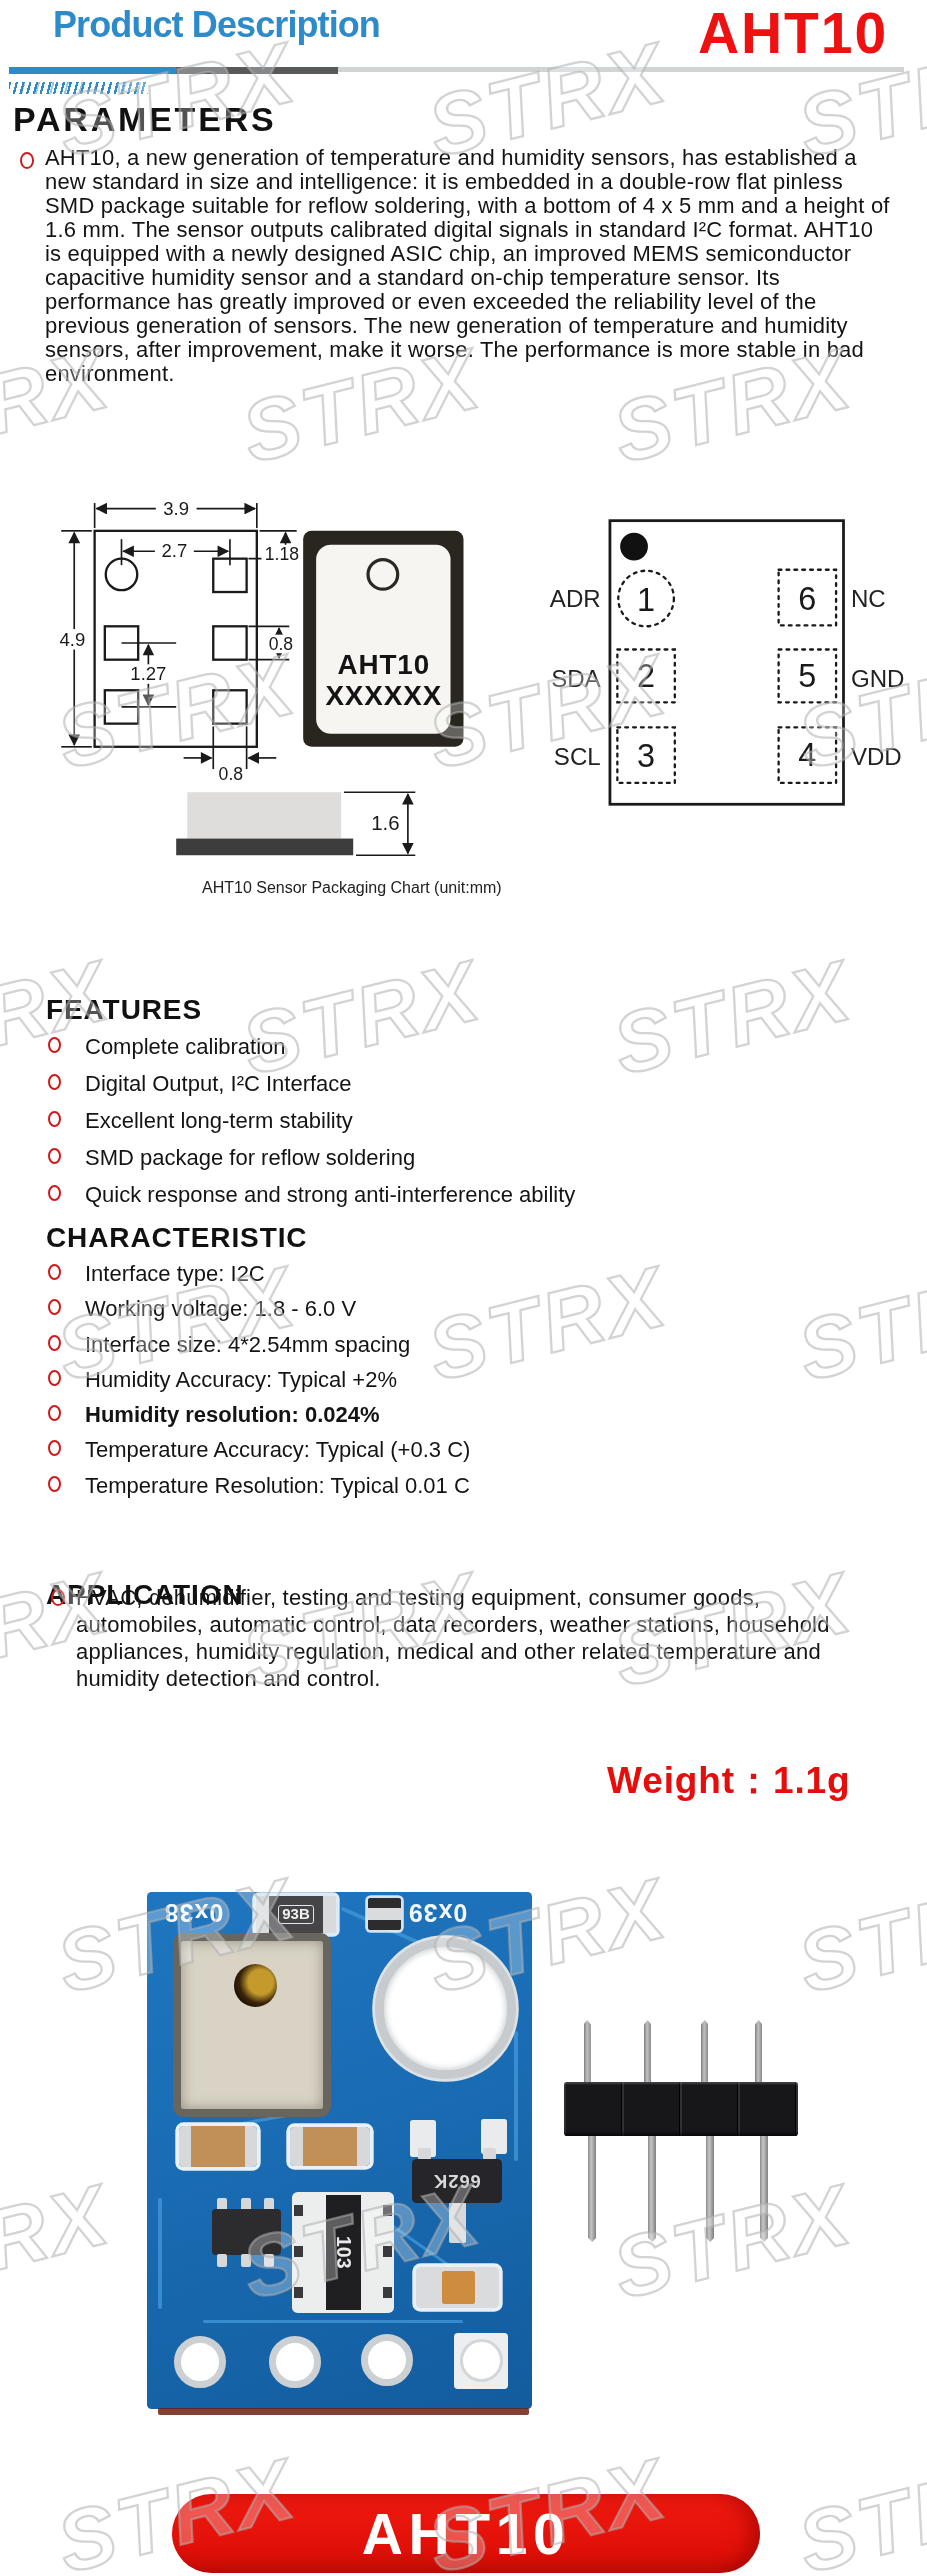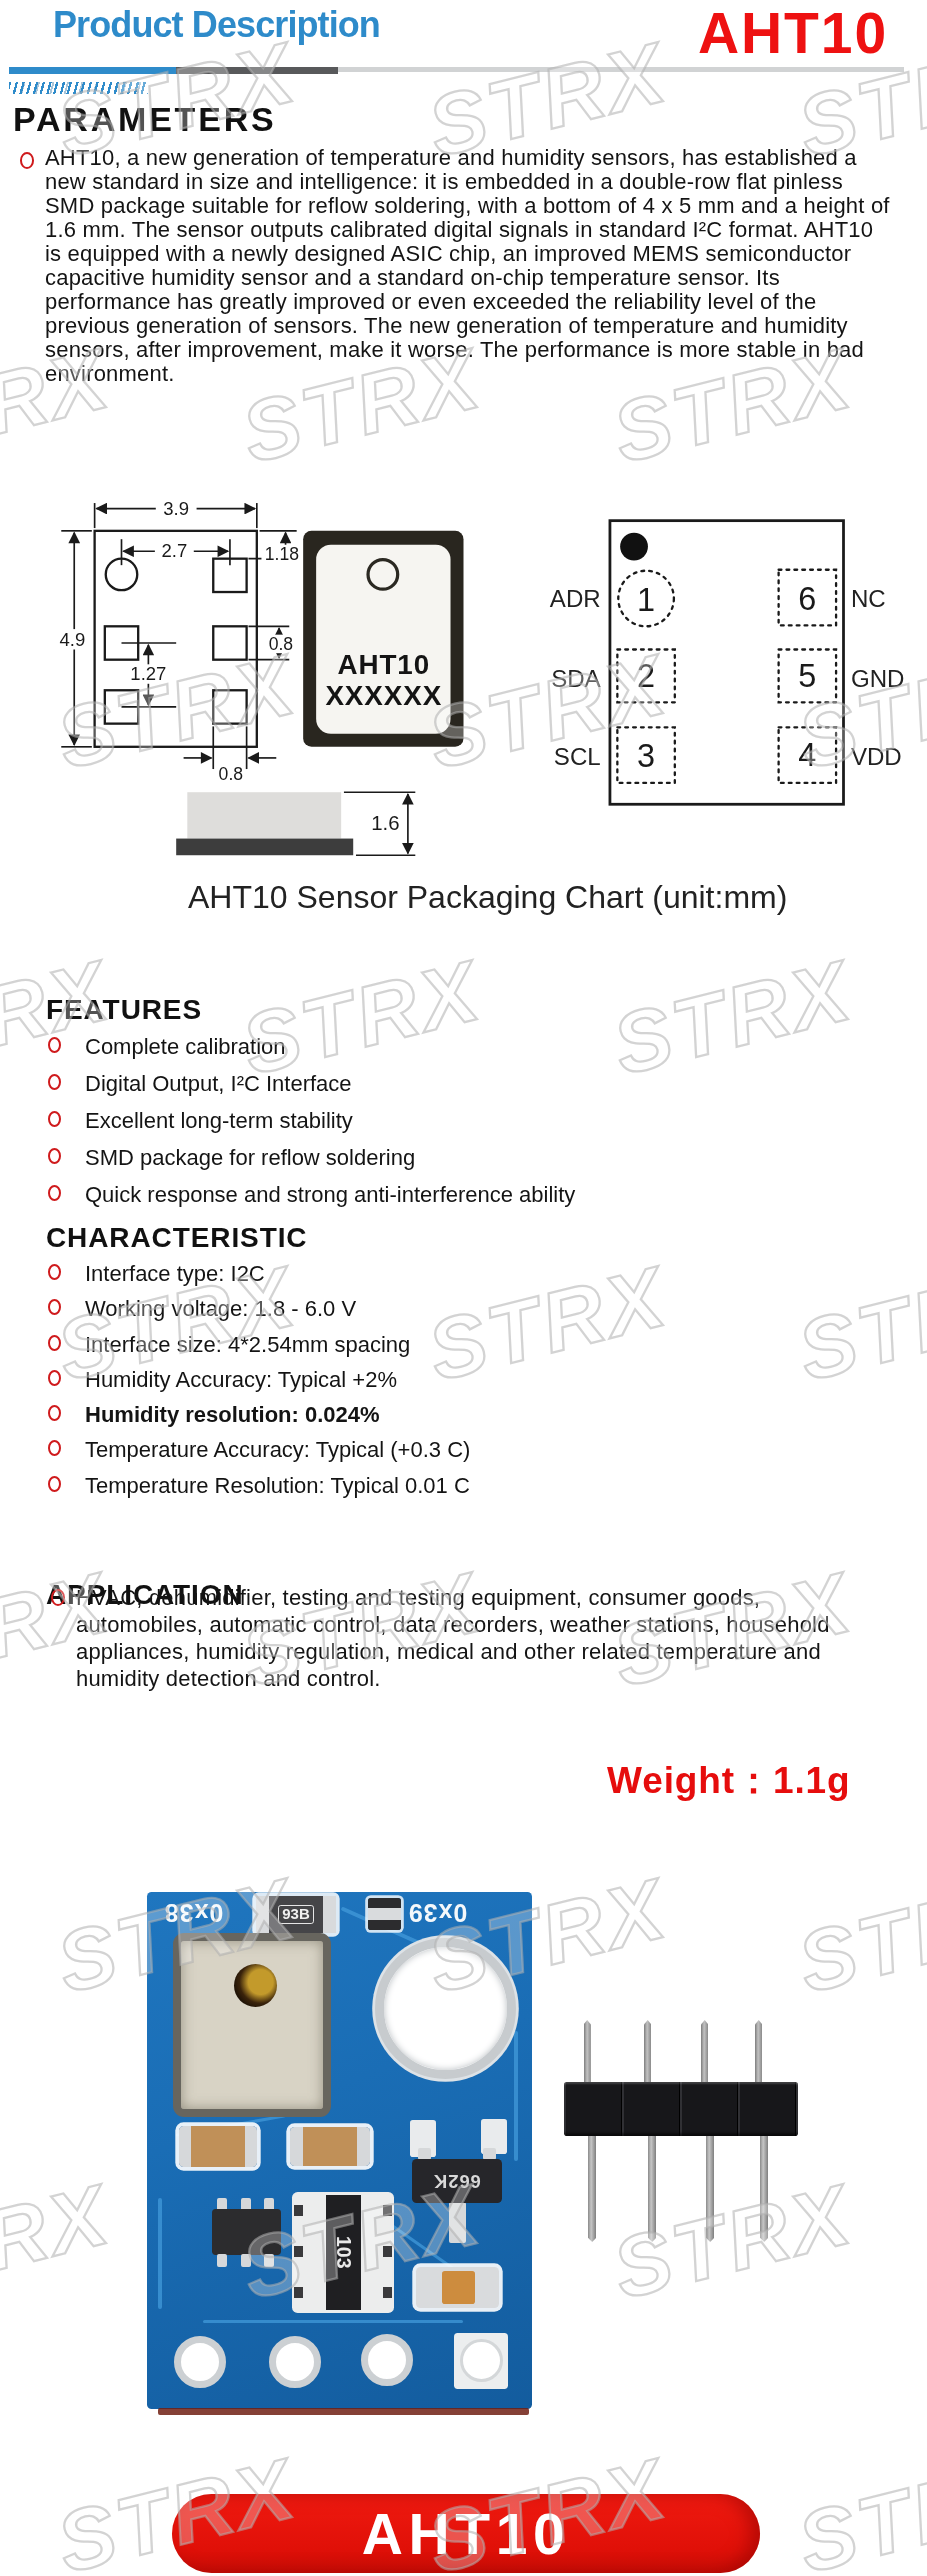--- a/index.html
+++ b/index.html
@@ -21,21 +21,21 @@
   .h-sub{left:46px;font-size:28px;letter-spacing:0.9px;}
   
   .ring{display:inline-block;width:13px;height:16px;border:2.8px solid #cf1a1c;border-radius:50%;
         flex:none;box-sizing:border-box;}
   .bullet-abs{position:absolute;width:14px;height:16.7px;border:2.8px solid #cf1a1c;border-radius:50%;box-sizing:border-box;}
   .ptext{font-size:22px;line-height:24px;letter-spacing:0.2px;color:#141414;}
   .li{position:absolute;left:48px;display:flex;gap:24px;align-items:flex-start;font-size:22px;color:#141414;}
   .li .ring{margin-top:2.8px;}
   
   svg text{font-family:"Liberation Sans",sans-serif;}
-  .caption{left:188px;top:879px;font-size:32px;color:#222;}
+  .caption{left:202px;top:879px;font-size:16px;color:#222;}
   .weight{left:607px;top:1756px;font-size:37px;font-weight:bold;color:#e60d0d;letter-spacing:0.9px;}
   
   .pcb{left:147px;top:1892px;width:385px;height:517px;border-radius:4.6px;
        background:linear-gradient(160deg,#1f76bf 0%,#1a6db5 40%,#135c9e 100%);}
   .pcb .tr{position:absolute;background:#419ad9;opacity:.75;border-radius:1.9px;}
   .silk{position:absolute;color:#f4f8fb;font-weight:bold;font-size:25px;transform:rotate(180deg);letter-spacing:0.9px;}
   .res{position:absolute;left:109px;top:3.7px;width:80px;height:37px;display:flex;align-items:stretch;
        box-shadow:0 0 0 3.7px rgba(255,255,255,.85);border-radius:2.8px;background:#454548;}
   .res .cap{width:13px;background:#d8dadc;}
   .res .lab{flex:1;display:flex;align-items:center;justify-content:center;border-radius:17px;}

